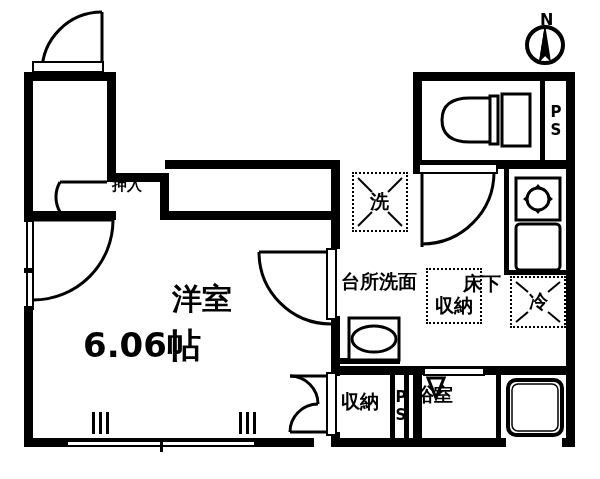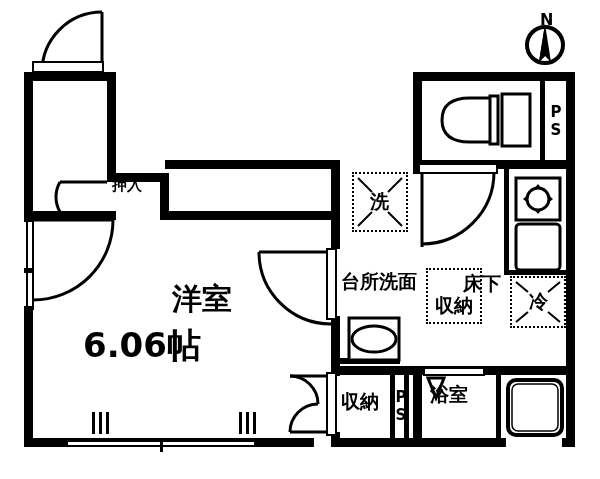--- a/index.html
+++ b/index.html
@@ -251,21 +251,21 @@
 
   <div class="lbl lbl-md" style="left:341px; top:272px;">台所洗面</div>
 
   <div class="lbl lbl-md" style="left:370px; top:192px;">洗</div>
 
   <div class="lbl lbl-md" style="left:435px; top:274px;margin-left:28px;">床下</div>
   <div class="lbl lbl-md" style="left:435px; top:296px;">収納</div>
 
   <div class="lbl lbl-md" style="left:529px; top:292px;">冷</div>
 
-  <div class="lbl lbl-md" style="left:430px; top:385px;">浴室</div>
+  <div class="lbl lbl-md" style="left:415px; top:385px;">浴室</div>
 
   <div class="lbl lbl-md" style="left:341px; top:392px;">収納</div>
 
   <div class="lbl lbl-sm vert" style="left:548px; top:103px;">PS</div>
 
   <div class="lbl lbl-sm vert" style="left:393px; top:388px;">PS</div>
 
 </div>
 
 </body></html>

